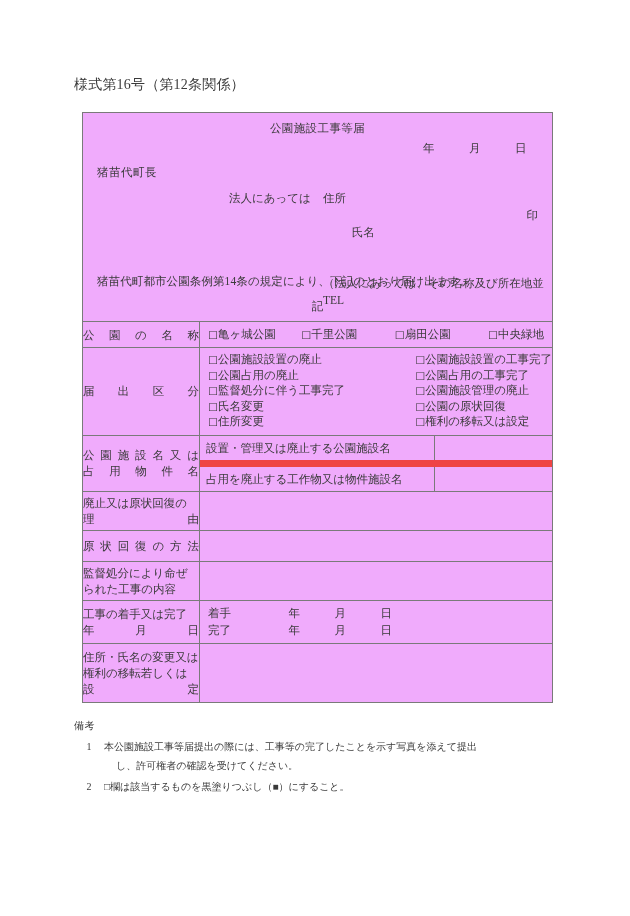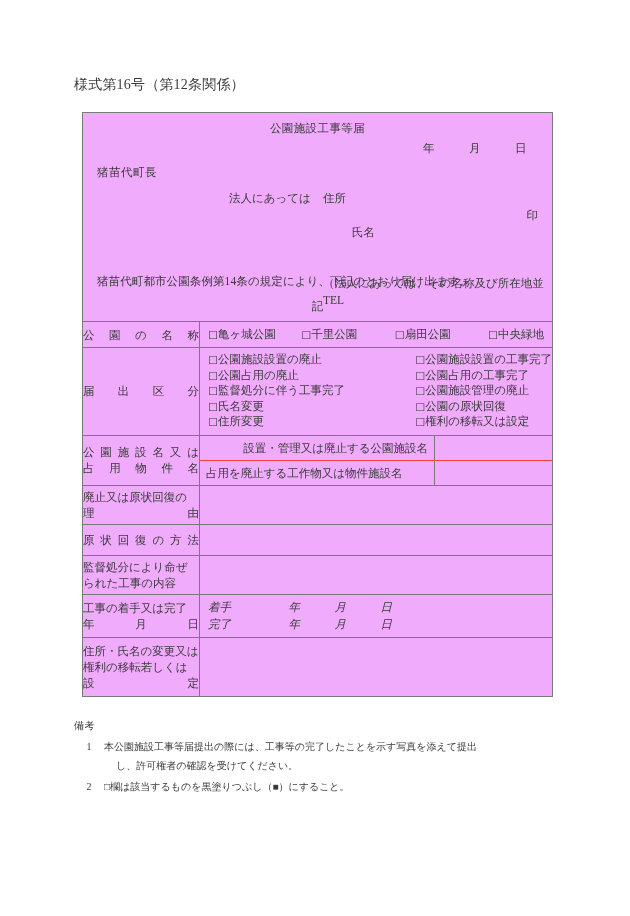--- a/index.html
+++ b/index.html
@@ -176,26 +176,26 @@
     border-collapse: collapse;
     table-layout: fixed;
     font-size: 11.5px;
   }
   table.sub td {
     border: 0;
     padding: 4px 6px;
     line-height: 16px;
     vertical-align: middle;
   }
-  table.sub tr:first-child td { border-bottom: 1px solid #ef4444; text-align: right; }
+  table.sub tr:first-child td { border-bottom: 7px solid #ef4444; }
   table.sub td.sub-name { width: 222px; border-right: 1px solid #7a7a7a; }
 
   
   .dates { padding: 4px 8px; line-height: 17px; }
-  .dates .line { white-space: pre; font-style: italic; }
+  .dates .line { white-space: pre; }
 
   
   .remarks {
     position: absolute;
     left: 74px;
     top: 716px;
     width: 500px;
     font-size: 10px;
     line-height: 19px;
   }

